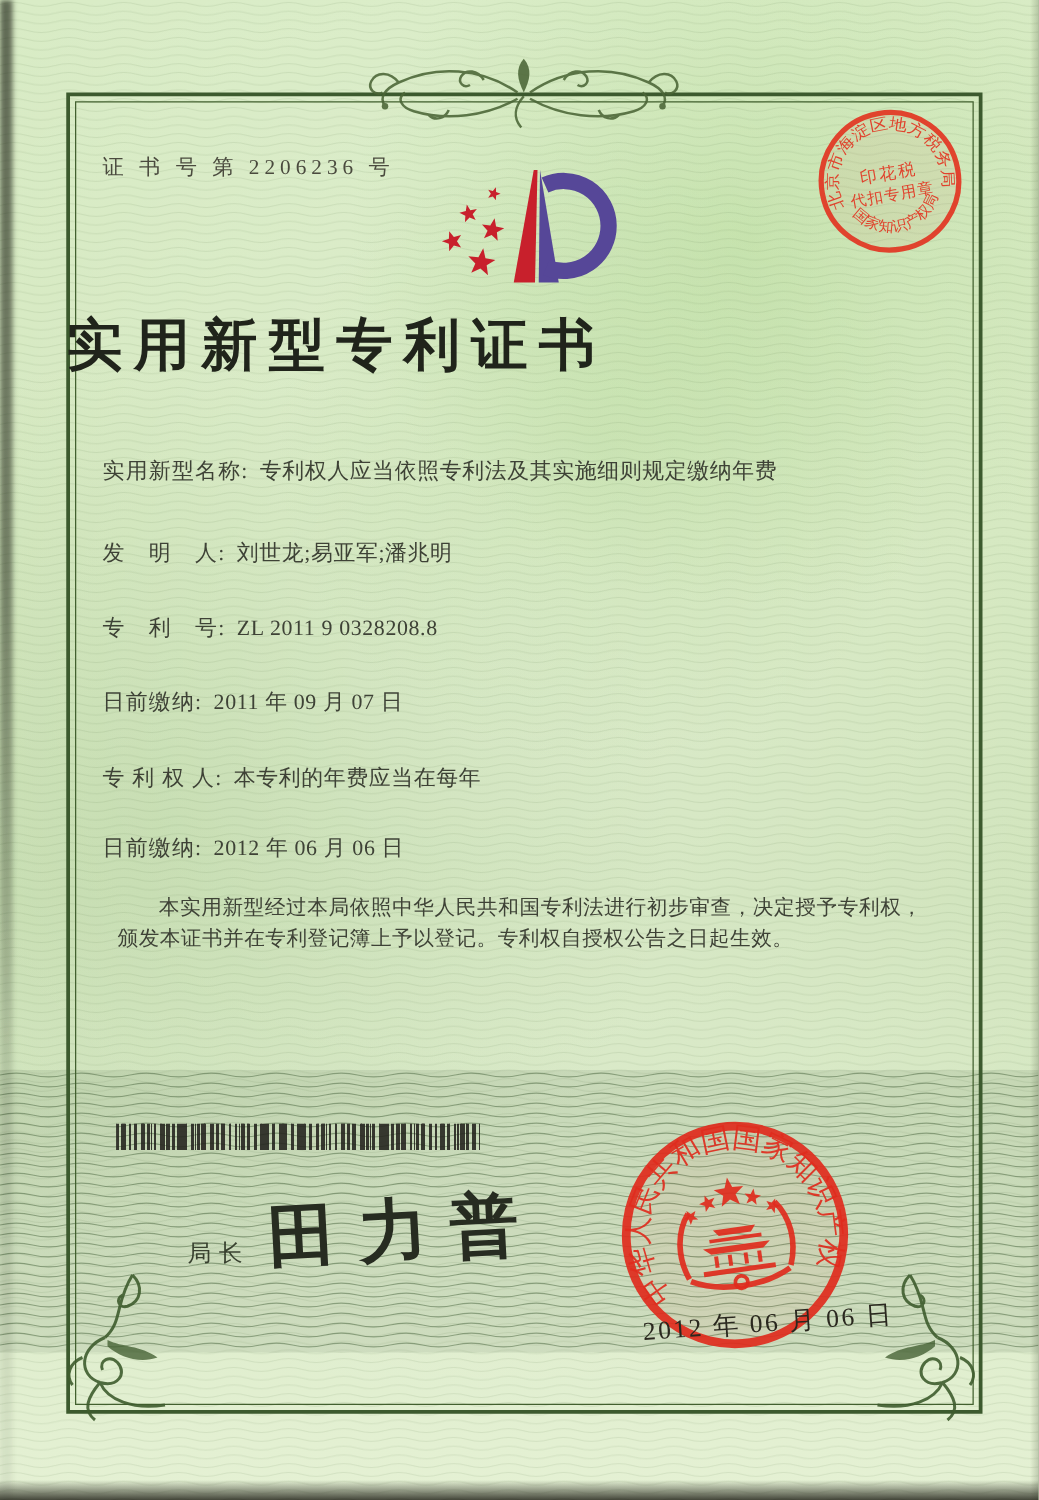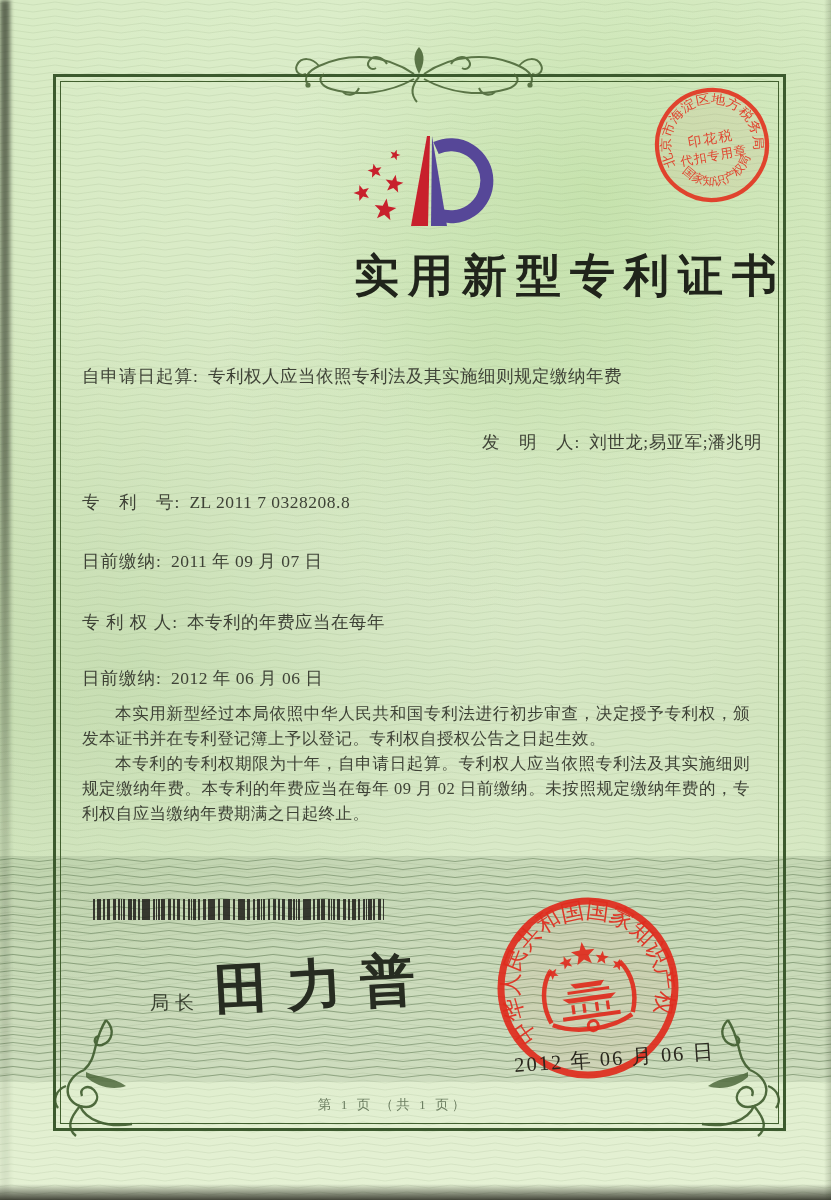--- a/index.html
+++ b/index.html
@@ -15,30 +15,30 @@
   }
   .wave-page{position:absolute;left:0;top:0;width:831px;height:1200px;opacity:.13;pointer-events:none;}
   .band{position:absolute;left:0;top:856px;width:831px;height:226px;background:rgba(104,122,96,0.15);}
   .band svg{position:absolute;left:0;top:0;width:100%;height:100%;opacity:.55;}
 
   .frame-outer{position:absolute;left:53px;top:74px;width:727px;height:1051px;border:3px solid #3c5a2e;}
   .frame-inner{position:absolute;left:4px;top:4px;right:4px;bottom:4px;border:1px solid #42602f;}
 
   .cert-no{position:absolute;left:82px;top:122px;font-size:17px;letter-spacing:4px;color:#4a4a3e;}
 
-  .title{position:absolute;left:53px;top:246px;width:733px;text-align:right;
+  .title{position:absolute;left:53px;top:246px;width:733px;text-align:left;
     font-size:45px;font-weight:700;letter-spacing:9px;color:#20241b;}
 
   .fields{position:absolute;left:82px;top:0;width:680px;}
   .field{position:absolute;left:0;width:680px;font-size:17.5px;color:#3e4236;white-space:nowrap;}
   .field .lab{letter-spacing:1px;}
   .field .val{margin-left:9px;letter-spacing:.5px;}
 
   .paras{position:absolute;left:82px;top:701px;width:668px;}
-  .paras p{margin:0;text-indent:2em;font-size:16.5px;line-height:25px;color:#3e4236;text-align:justify;letter-spacing:.4px;}
+  .paras p{margin:12px;text-indent:2em;font-size:16.5px;line-height:25px;color:#3e4236;text-align:justify;letter-spacing:.4px;}
 
   .barcode{position:absolute;left:93px;top:899px;width:291px;height:21px;opacity:.88;
     background-image:
       repeating-linear-gradient(90deg,#23221d 0 2px,transparent 2px 5px),
       repeating-linear-gradient(90deg,#23221d 0 1px,transparent 1px 7px),
       repeating-linear-gradient(90deg,transparent 0 4px,#23221d 4px 7px,transparent 7px 16px);}
 
   .role{position:absolute;left:150px;top:990px;font-size:19px;letter-spacing:6px;color:#38402f;text-align:right;}
   .signature{position:absolute;left:214px;top:948px;font-size:55px;font-weight:600;letter-spacing:18px;
     color:#272c21;transform:rotate(-3deg);}
@@ -131,20 +131,21 @@
       <path d="M70 4 C56 26 62 42 48 54"></path>
       <path d="M70 4 C79 13 77 25 66 29 C59 31 56 23 62 20"></path>
       <path d="M48 54 C28 62 26 84 44 90 C58 94 66 83 58 74 C52 68 43 72 46 80"></path>
       <path d="M50 56 C62 62 76 60 90 70 C76 75 60 70 50 61 Z" fill="#3f5c2e" stroke="none" opacity=".85"></path>
       <path d="M44 90 C50 104 70 112 96 108"></path>
       <path d="M44 90 C34 102 30 112 40 120"></path>
       <path d="M30 70 C20 74 16 84 22 92"></path>
     </g>
   </svg>
 
+  <div class="cert-no">证 书 号 第 2206236 号</div>
 
   <svg style="position:absolute;left:335px;top:126px;width:175px;height:112px;" viewBox="0 0 175 112">
     <defs>
       <path id="st" d="M0,-10 L2.47,-3.4 L9.51,-3.09 L3.99,1.3 L5.88,8.09 L0,4.2 L-5.88,8.09 L-3.99,1.3 L-9.51,-3.09 L-2.47,-3.4 Z"></path>
     </defs>
     <g fill="#c8202c">
       <use href="#st" transform="translate(60,29) scale(0.55) rotate(18)"></use>
       <use href="#st" transform="translate(40,45) scale(0.75) rotate(-12)"></use>
       <use href="#st" transform="translate(59,58) scale(0.95) rotate(10)"></use>
       <use href="#st" transform="translate(27,67) scale(0.85) rotate(-18)"></use>
@@ -172,42 +173,41 @@
       </text>
       <text x="0" y="-2" text-anchor="middle" font-size="13.5" letter-spacing="2">印花税</text>
       <text x="0" y="15" text-anchor="middle" font-size="12.5" letter-spacing="1">代扣专用章</text>
     </g>
   </svg>
 
   <div class="title">实用新型专利证书</div>
 
   <div class="fields">
     <div class="field" style="top:364px;">
-      <span class="lab">自申请日起算:</span><span class="val">专利权人应当依照专利法及其实施细则规定缴纳年费</span>
-    </div>
-    <div class="field" style="top:430px;text-align:right;">
+      <span class="lab">实用新型名称:</span><span class="val">专利权人应当依照专利法及其实施细则规定缴纳年费</span>
+    </div>
+    <div class="field" style="top:430px;">
       <span class="lab">发　明　人:</span><span class="val">刘世龙;易亚军;潘兆明</span>
     </div>
     <div class="field" style="top:490px;">
-      <span class="lab">专　利　号:</span><span class="val">ZL 2011 7 0328208.8</span>
+      <span class="lab">专　利　号:</span><span class="val">ZL 2011 9 0328208.8</span>
     </div>
     <div class="field" style="top:549px;">
       <span class="lab">日前缴纳:</span><span class="val">2011 年 09 月 07 日</span>
     </div>
     <div class="field" style="top:610px;">
       <span class="lab">专 利 权 人:</span><span class="val">本专利的年费应当在每年</span>
     </div>
     <div class="field" style="top:666px;">
       <span class="lab">日前缴纳:</span><span class="val">2012 年 06 月 06 日</span>
     </div>
   </div>
 
   <div class="paras">
     <p>本实用新型经过本局依照中华人民共和国专利法进行初步审查，决定授予专利权，颁发本证书并在专利登记簿上予以登记。专利权自授权公告之日起生效。</p>
-    <p>本专利的专利权期限为十年，自申请日起算。专利权人应当依照专利法及其实施细则规定缴纳年费。本专利的年费应当在每年 09 月 02 日前缴纳。未按照规定缴纳年费的，专利权自应当缴纳年费期满之日起终止。</p>
   </div>
 
   <div class="barcode"></div>
 
   <div class="role">局长</div>
   <div class="signature">田力普</div>
 
   <svg class="office-seal" viewBox="0 0 240 240">
     <g transform="translate(120,120) rotate(-8)" stroke-opacity=".92" fill-opacity=".92">
       <circle r="87" fill="rgba(224,43,29,0.05)" stroke="#e02b1d" stroke-width="7"></circle>
@@ -234,18 +234,17 @@
         <path d="M-41,30 C-48,12 -46,-8 -35,-22" fill="none" stroke-width="4.5"></path>
         <path d="M41,30 C48,12 46,-8 35,-22" fill="none" stroke-width="4.5"></path>
         <path d="M-40,32 C-18,44 18,44 40,32" fill="none" stroke-width="4.5"></path>
         <circle cx="0" cy="38" r="5" fill="none" stroke-width="3"></circle>
       </g>
     </g>
   </svg>
 
   <div class="seal-date">2012 年 06 月 06 日</div>
 
-  <div class="footer">第 1 页 （共 1 页）</div>
 
   <div class="spine"></div>
   <div class="edge-bottom"></div>
   <div class="edge-right"></div>
 </div>
 
 </body></html>

